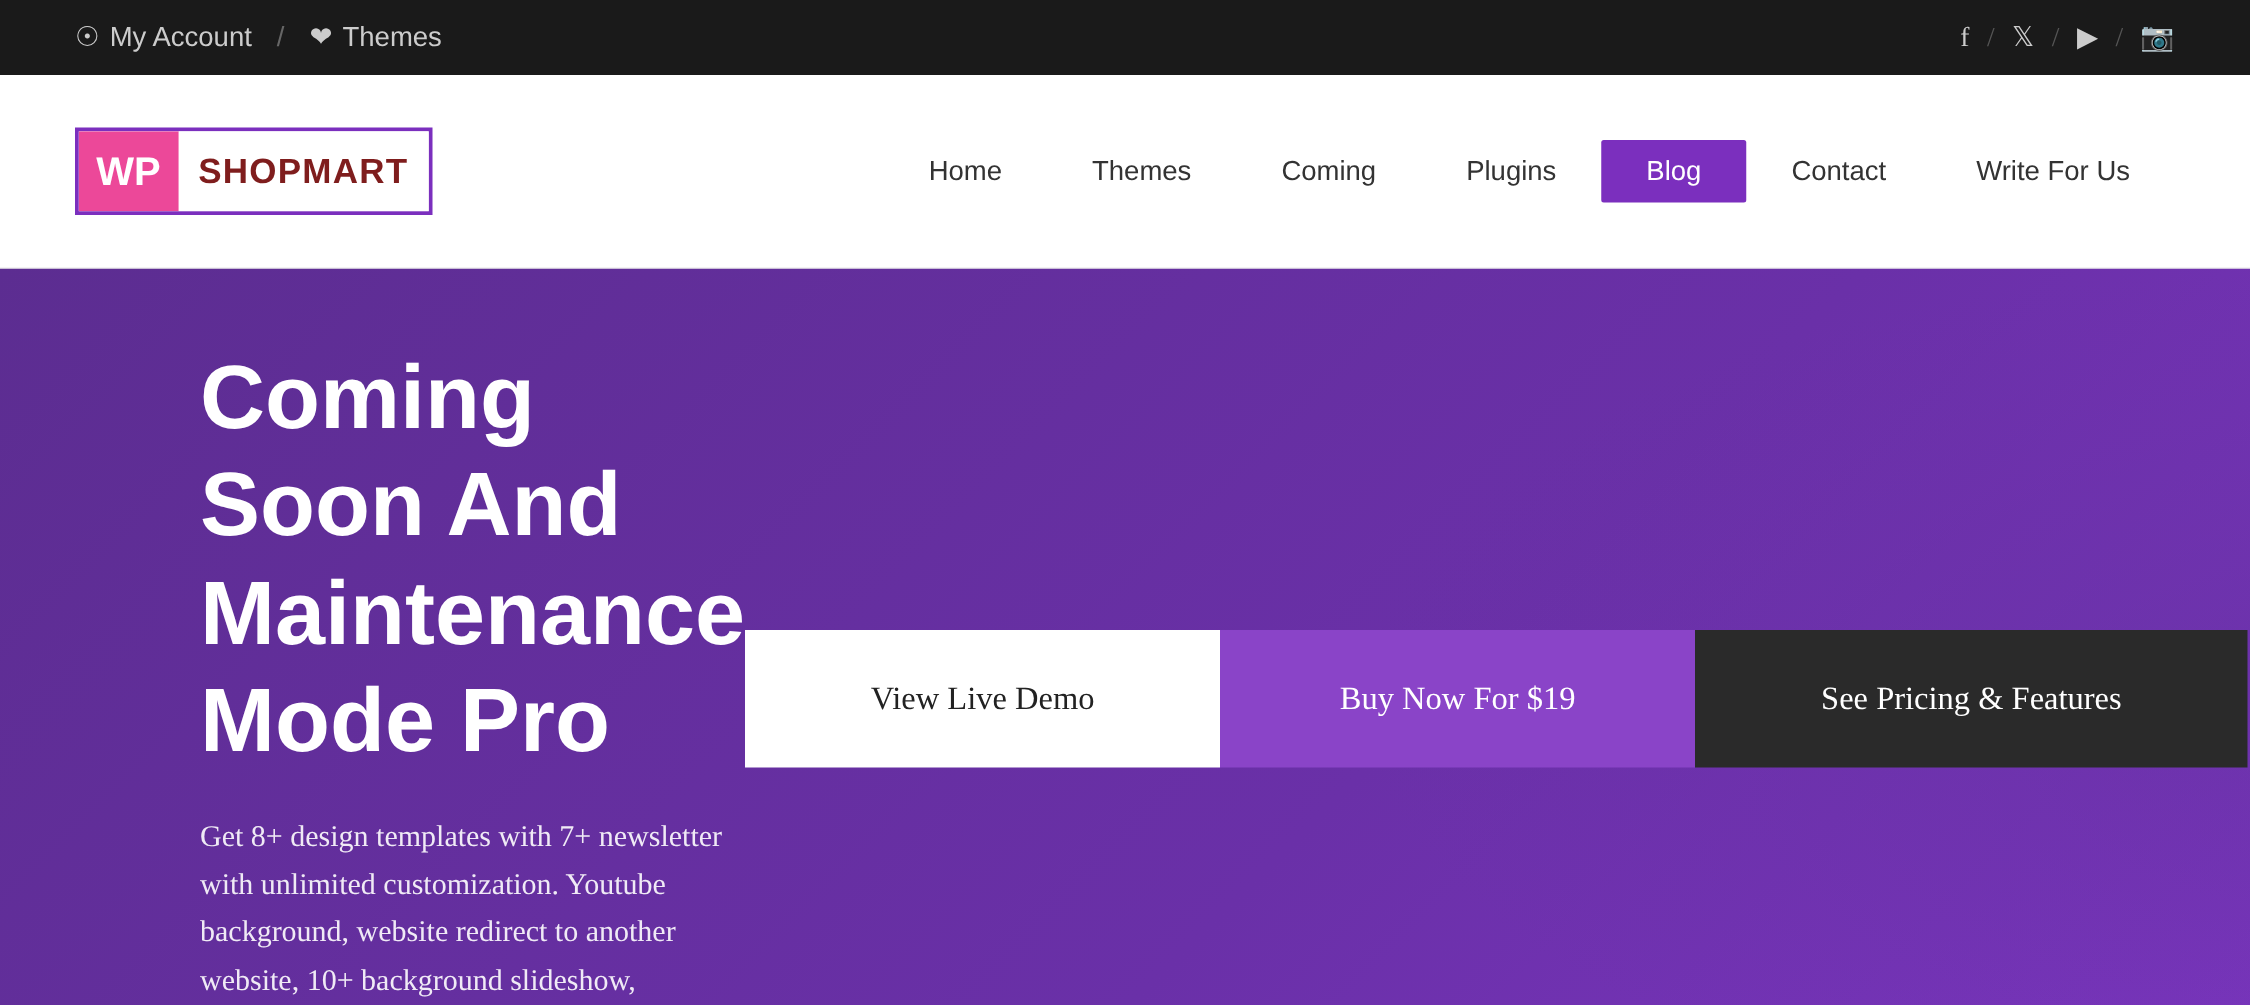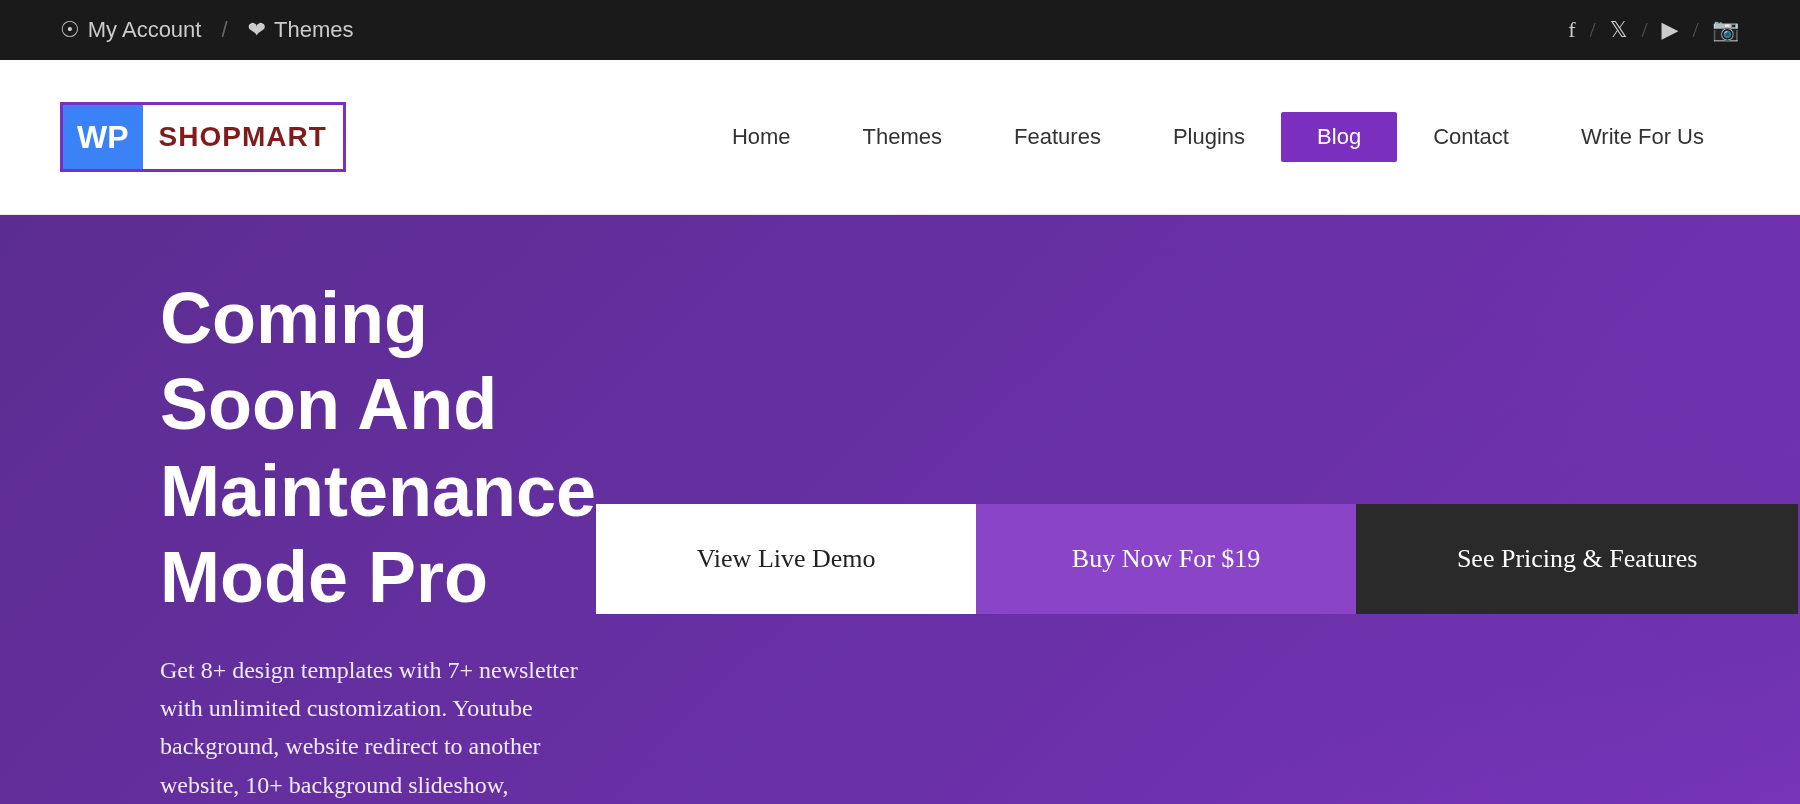--- a/index.html
+++ b/index.html
@@ -60,21 +60,21 @@
       align-items: center;
     }
     .logo {
       border: 3px solid #7b2fbe;
       display: flex;
       align-items: center;
       height: 70px;
       overflow: hidden;
     }
     .logo-wp {
-      background: #3b82f6;
+      background: #ec4899;
       color: #fff;
       font-size: 32px;
       font-weight: 900;
       font-family: Arial, sans-serif;
       padding: 0 14px;
       height: 100%;
       display: flex;
       align-items: center;
     }
     .logo-shopmart {
@@ -228,21 +228,21 @@
 <div class="header">
   <div class="logo-wrap">
     <div class="logo">
       <div class="logo-wp">WP</div>
       <div class="logo-shopmart">SHOPMART</div>
     </div>
   </div>
   <nav>
     <a class="nav-item" href="#">Home</a>
     <a class="nav-item" href="#">Themes</a>
-    <a class="nav-item" href="#">Features</a>
+    <a class="nav-item" href="#">Coming</a>
     <a class="nav-item" href="#">Plugins</a>
     <a class="nav-item active" href="#">Blog</a>
     <a class="nav-item" href="#">Contact</a>
     <a class="nav-item" href="#">Write For Us</a>
   </nav>
 </div>
 
 <div class="hero">
   <div class="hero-content">
     <h1 class="hero-title">Coming Soon And Maintenance Mode Pro</h1>

